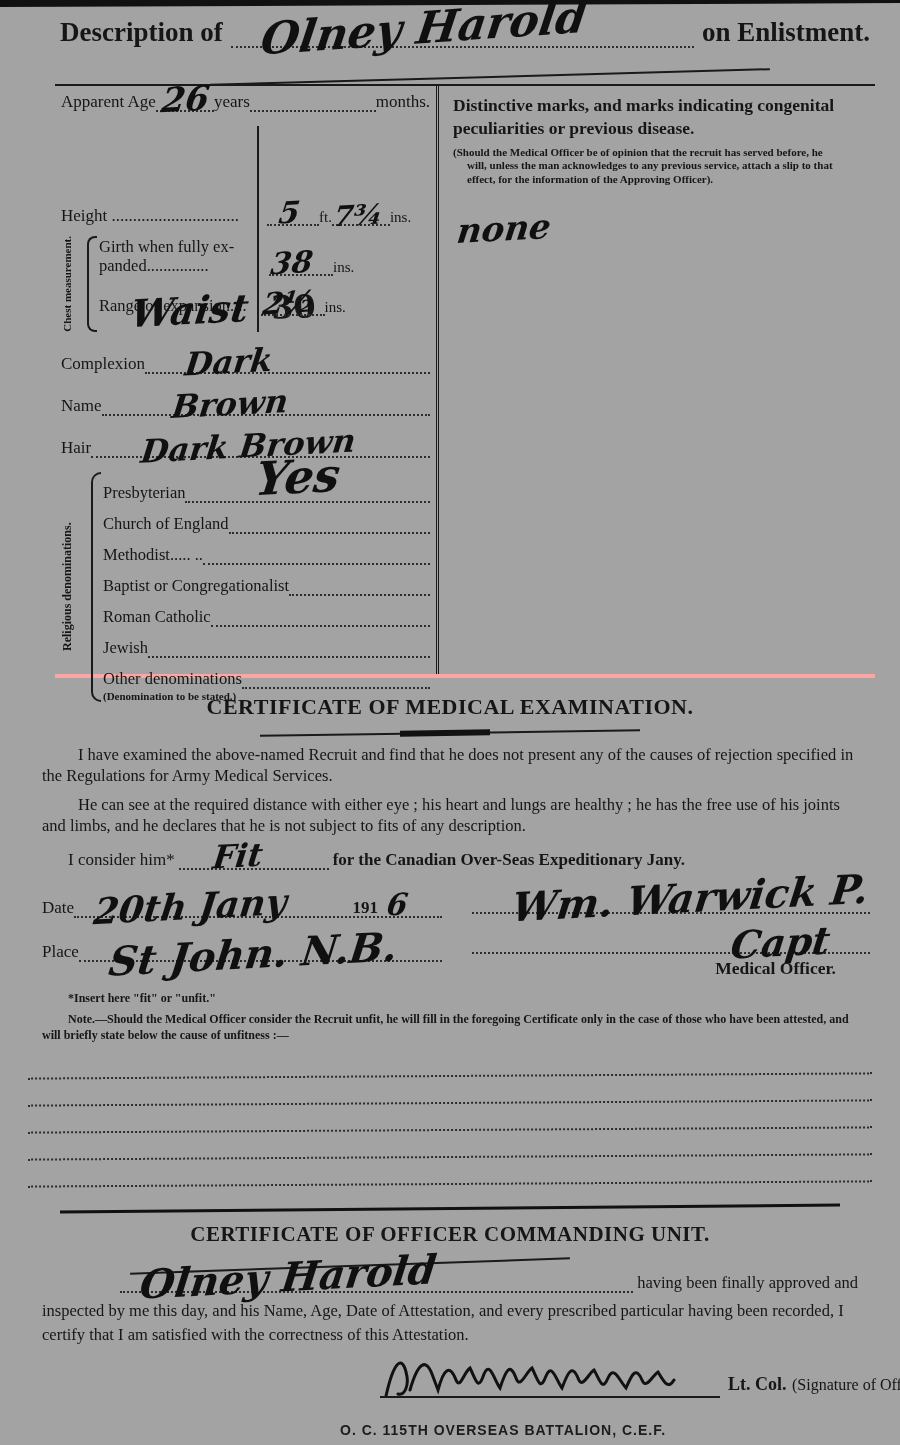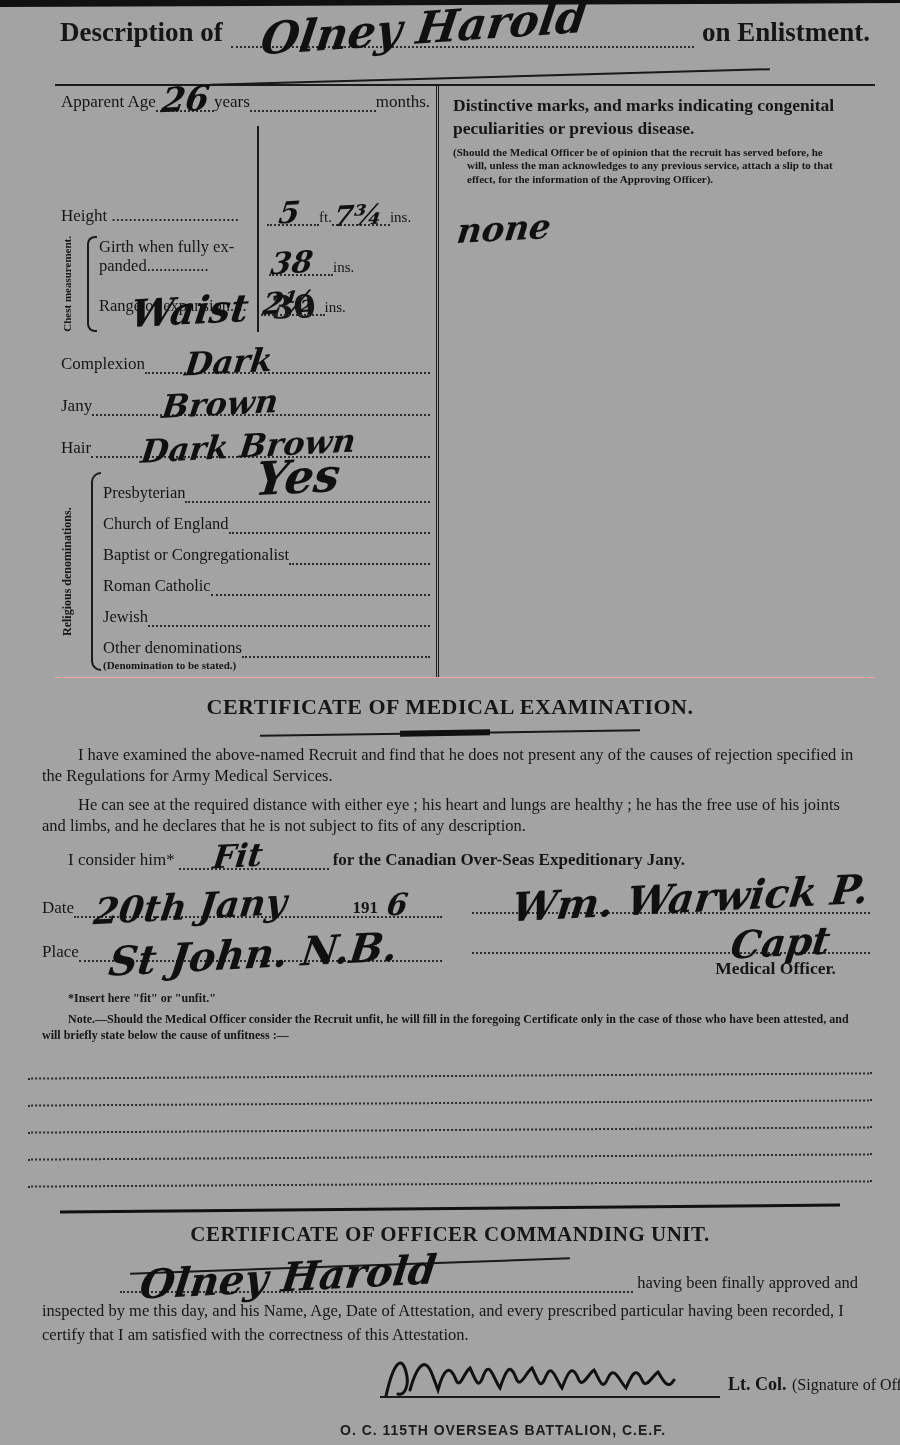--- a/index.html
+++ b/index.html
@@ -27,21 +27,21 @@
   
   .header { position:absolute; top:14px; left:60px; width:810px; height:58px; }
   .header-line { display:flex; align-items:flex-end; font-size:27px; font-weight:bold; }
   .header-name-slot { position:relative; flex:1; margin:0 8px; border-bottom:2px dotted #2c2c2c; height:34px; }
   .header-name { position:absolute; left:30px; bottom:-4px; font-size:44px; transform:rotate(-4deg) skewX(-12deg); }
   .header-underline { position:absolute; left:150px; top:62px; width:560px; border-top:2px solid #1a1a1a; transform:rotate(-1.6deg); }
 
   
   .descbox {
     position:absolute; top:84px; left:55px; width:820px; height:594px;
-    border-top:2px solid #1a1a1a; border-bottom:1px solid #fca5a5;
+    border-top:2px solid #1a1a1a; border-bottom:4px solid #fca5a5;
     display:flex;
   }
   .descbox-left { width:384px; border-right:3px double #1a1a1a; padding:6px 6px 0 6px; }
   .descbox-right { flex:1; padding:8px 4px 0 14px; }
 
   .age-row { font-size:17px; align-items:flex-end; }
   .age-label { white-space:nowrap; }
   .age-value-slot { position:relative; width:58px; border-bottom:2px dotted #2c2c2c; height:20px; }
   .age-value { position:absolute; left:6px; bottom:-6px; font-size:34px; }
   .age-note { margin-top:4px; }
@@ -228,21 +228,21 @@
         </div>
       </div>
 
       <div class="cehf-row">
         <span class="cehf-label">Complexion</span>
         <span class="cehf-dots">
           <span class="hand cehf-value">Dark</span>
         </span>
       </div>
       <div class="cehf-row">
-        <span class="cehf-label">Jany</span>
+        <span class="cehf-label">Name</span>
         <span class="cehf-dots">
           <span class="hand cehf-value" style="left:70px;">Brown</span>
         </span>
       </div>
       <div class="cehf-row">
         <span class="cehf-label">Hair</span>
         <span class="cehf-dots">
           <span class="hand cehf-value" style="left:50px;">Dark Brown</span>
         </span>
       </div>
@@ -251,20 +251,24 @@
         <div class="religion-sidelabel">Religious denominations.</div>
         <div class="brace" style="border-radius:10px 0 0 10px;"></div>
         <div class="religion-rows">
           <span class="hand rel-value">Yes</span>
           <div class="rel-row">
             <span class="rel-label">Presbyterian</span>
             <span class="rel-dots"></span>
           </div>
           <div class="rel-row">
             <span class="rel-label">Church of England</span>
+            <span class="rel-dots"></span>
+          </div>
+          <div class="rel-row">
+            <span class="rel-label">Methodist..... ..</span>
             <span class="rel-dots"></span>
           </div>
           <div class="rel-row">
             <span class="rel-label">Baptist or Congregationalist</span>
             <span class="rel-dots"></span>
           </div>
           <div class="rel-row">
             <span class="rel-label">Roman Catholic</span>
             <span class="rel-dots"></span>
           </div>

